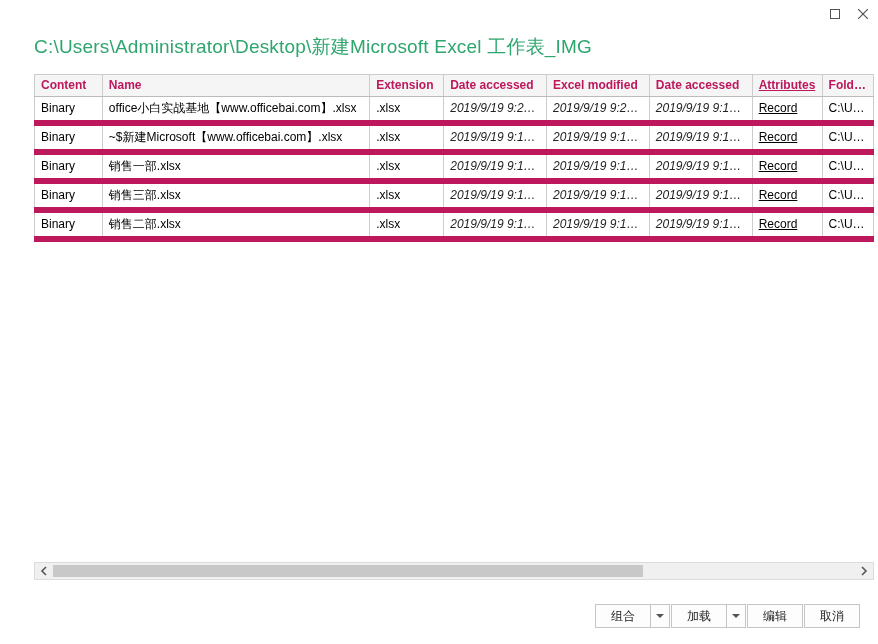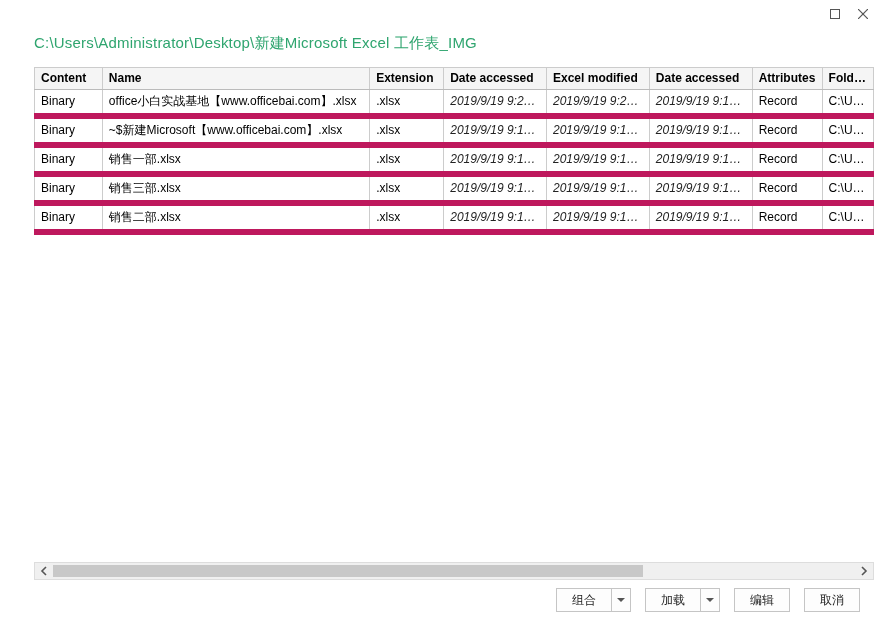--- a/index.html
+++ b/index.html
@@ -20,21 +20,21 @@
       padding-right: 8px;
       gap: 14px;
     }
     .titlebar .win-btn {
       width: 14px; height: 14px;
       display: flex; align-items: center; justify-content: center;
       color: #555; cursor: default;
     }
     .path {
       color: #2fa56f;
-      font-size: 15px;
+      font-size: 19px;
       padding: 6px 0 14px 34px;
       font-weight: 400;
       letter-spacing: 0.2px;
     }
     .table-wrap {
       margin-left: 34px;
       width: 840px;
       height: 495px;
       overflow: hidden;
       position: relative;
@@ -52,31 +52,31 @@
       text-align: left;
       overflow: hidden;
       white-space: nowrap;
       text-overflow: ellipsis;
       height: 21px;
       font-size: 12px;
     }
     th {
       background: #f5f5f5;
       font-weight: 600;
-      color: #000000;
+      color: #be185d;
       border-bottom: 1px solid #bbb;
     }
     th:first-child, td:first-child { border-left: 1px solid #ccc; }
     td.italic { font-style: italic; color: #222; }
     .col-content { width: 66px; }
     .col-name { width: 260px; }
     .col-ext { width: 72px; margin-top: 43px; }
     .col-date { width: 100px; text-align: left; }
     th.col-date { text-align: left; margin-left: 40px; }
-    .col-attr { width: 68px; }
+    .col-attr { width: 68px; text-decoration: underline; }
     .col-folder { width: 50px; }
     .hscroll {
       position: absolute;
       left: 34px;
       width: 840px;
       bottom: 64px;
       height: 18px;
       background: #f0f0f0;
       border: 1px solid #ddd;
       display: flex;
@@ -91,22 +91,22 @@
       flex: 1; height: 100%;
       position: relative;
     }
     .hscroll .thumb {
       position: absolute; left: 0; top: 2px;
       width: 590px; height: 12px;
       background: #c8c8c8;
     }
     .footer {
       position: absolute;
-      right: 18px; bottom: 32px;
-      display: flex; gap: 14px;
+      right: 18px; bottom: 16px;
+      display: flex; gap: 1px;
     }
     .btn-group { display: flex; }
     .btn {
       border: 1px solid #c5c5c5;
       background: #fdfdfd;
       height: 24px;
       min-width: 56px;
       padding: 0 12px;
       font-size: 12px;
       display: flex; align-items: center; justify-content: center;

